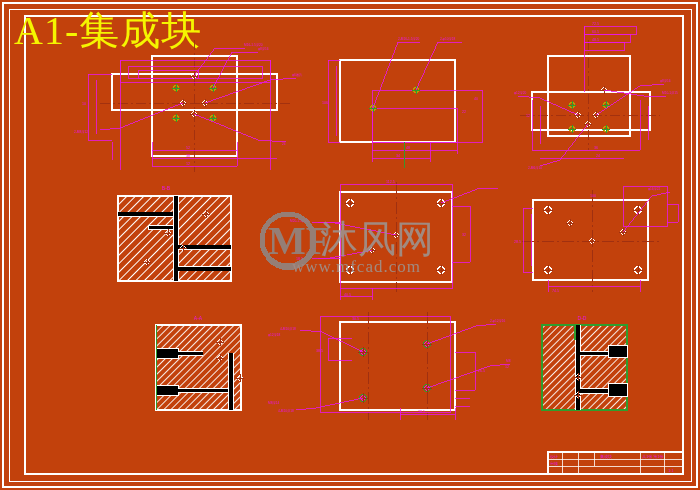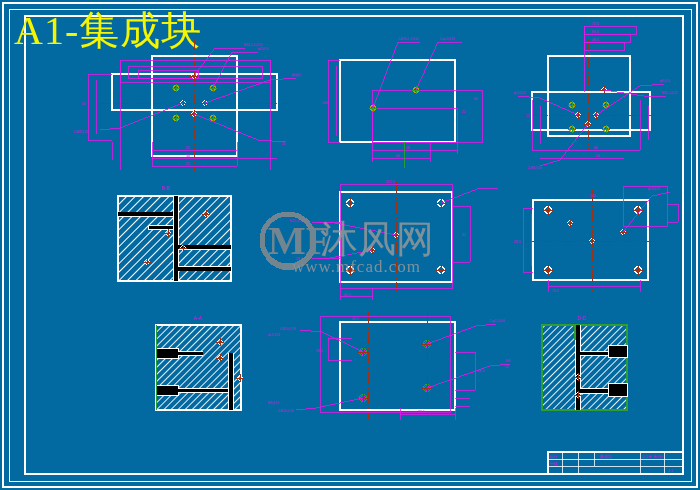--- a/index.html
+++ b/index.html
@@ -1,17 +1,17 @@
 <!DOCTYPE html>
 <html><head>
 <meta charset="utf-8">
 <style>
   html,body{margin:0;padding:0;background:#000;}
   body{width:700px;height:490px;overflow:hidden;font-family:"Liberation Sans",sans-serif;}
-  #stage{position:relative;width:700px;height:490px;background:#0369a1;}
+  #stage{position:relative;width:700px;height:490px;background:#c2410c;}
   #stage svg{position:absolute;left:0;top:0;}
   .ttl{font-family:"Liberation Serif",serif;font-size:40px;fill:#f5f500;letter-spacing:1px;}
   .dimtxt{font-family:"Liberation Sans",sans-serif;font-size:3.6px;fill:#e817e8;}
   .dimtxt2{font-family:"Liberation Sans",sans-serif;font-size:3.2px;fill:#e817e8;}
   .viewlbl{font-family:"Liberation Sans",sans-serif;font-size:5px;fill:#e817e8;}
   .tbtxt{font-family:"Liberation Sans",sans-serif;font-size:4px;fill:#e817e8;}
   .wm-mf{font-family:"Liberation Serif",serif;font-size:40px;font-weight:bold;fill:#8c8c8c;}
   .wm-cn{font-family:"Liberation Serif",serif;font-size:38px;fill:#9a9a9a;}
   .wm-url{font-family:"Liberation Serif",serif;font-size:17px;fill:#9a9a9a;letter-spacing:1px;}
 </style>

